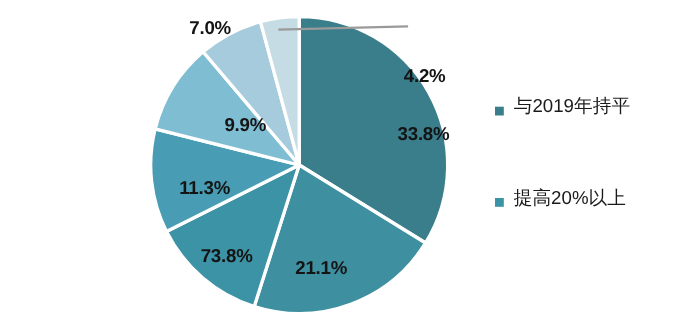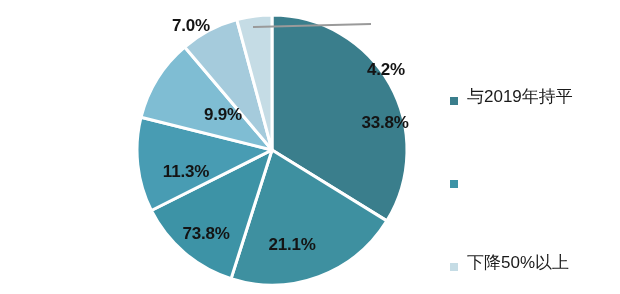--- a/index.html
+++ b/index.html
@@ -111,20 +111,17 @@
       </div>
   </div>
 
   <div id="legend">
       <div class="legend-item">
         <span class="legend-swatch" style="background: rgb(58, 126, 140);"></span>
         <span class="legend-label">与2019年持平</span>
       </div>
       <div class="legend-item">
         <span class="legend-swatch" style="background: rgb(61, 147, 166);"></span>
-      </div>
-      <div class="legend-item">
-        <span class="legend-swatch" style="background: rgb(197, 220, 229);"></span>
-        <span class="legend-label">下降50%以上</span>
+        <span class="legend-label">提高20%以上</span>
       </div>
     </div>
 
 </div>
 
 </body></html>

